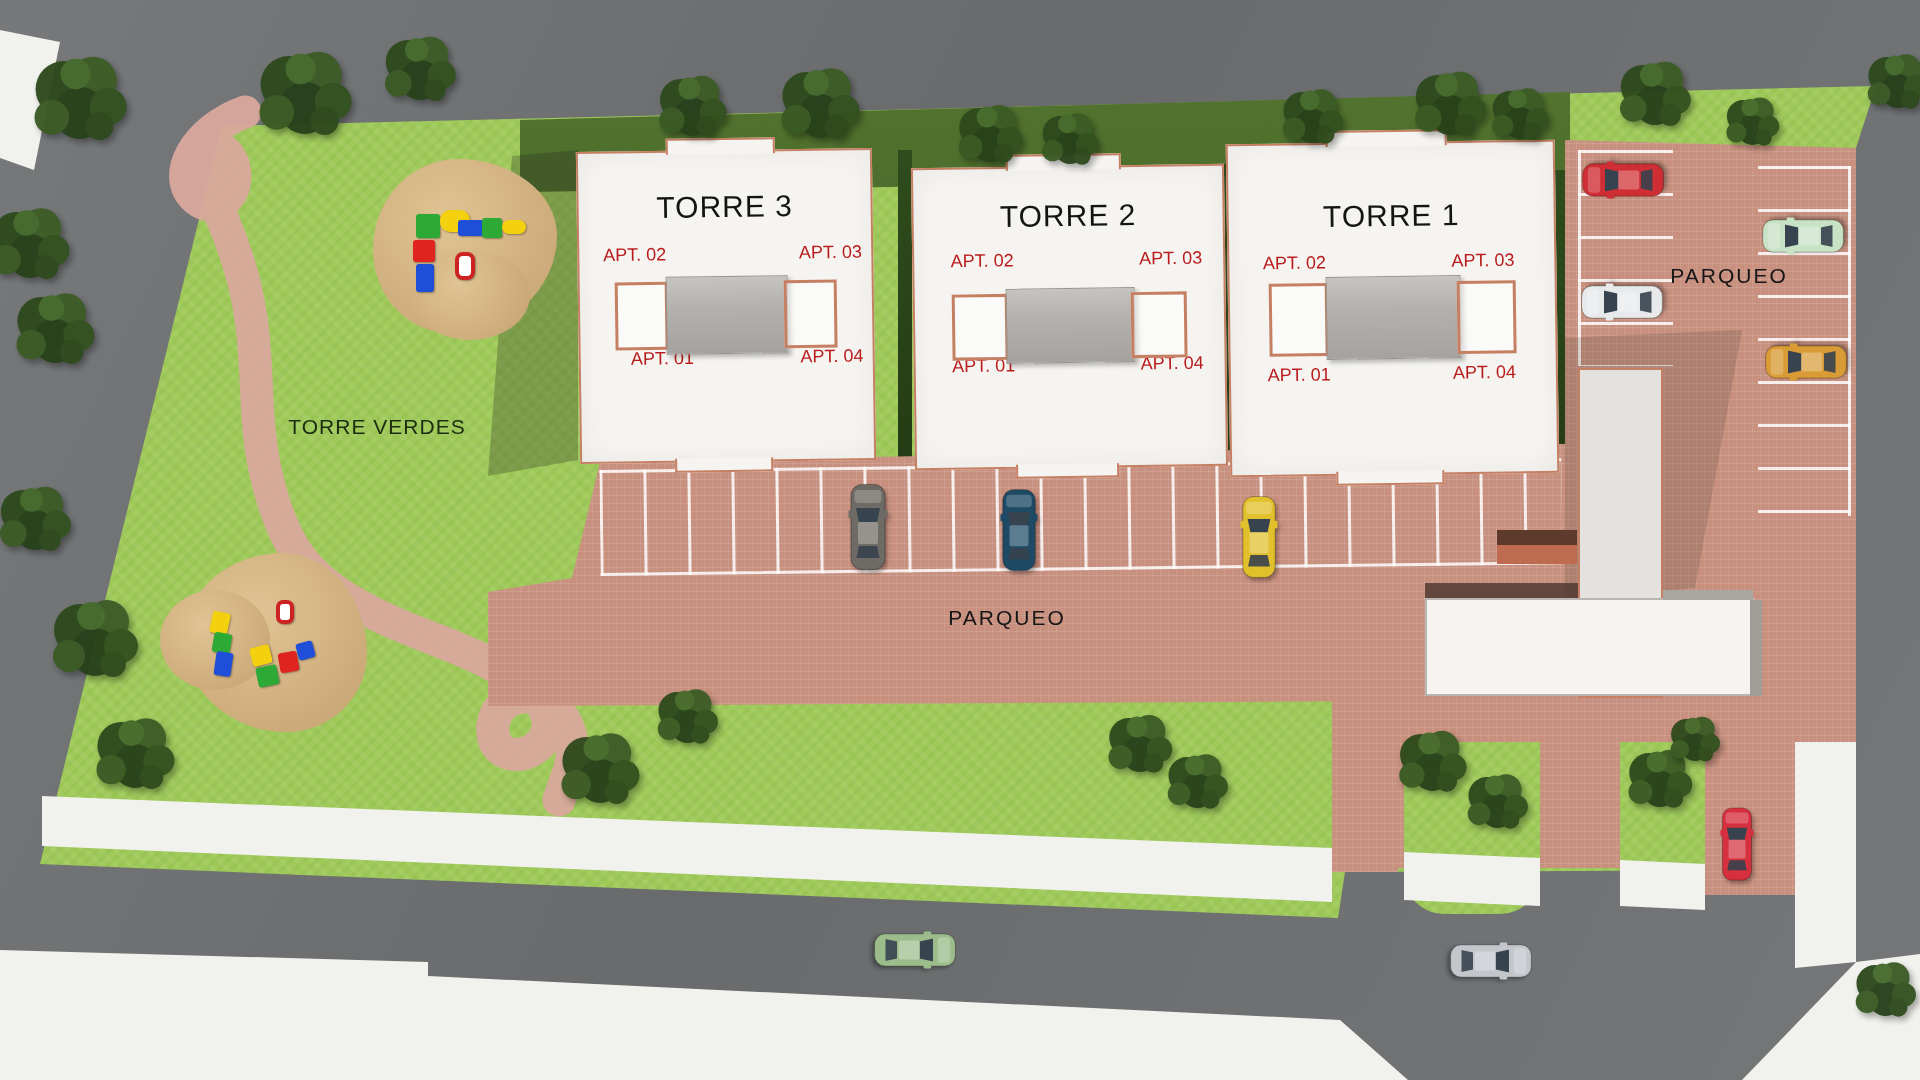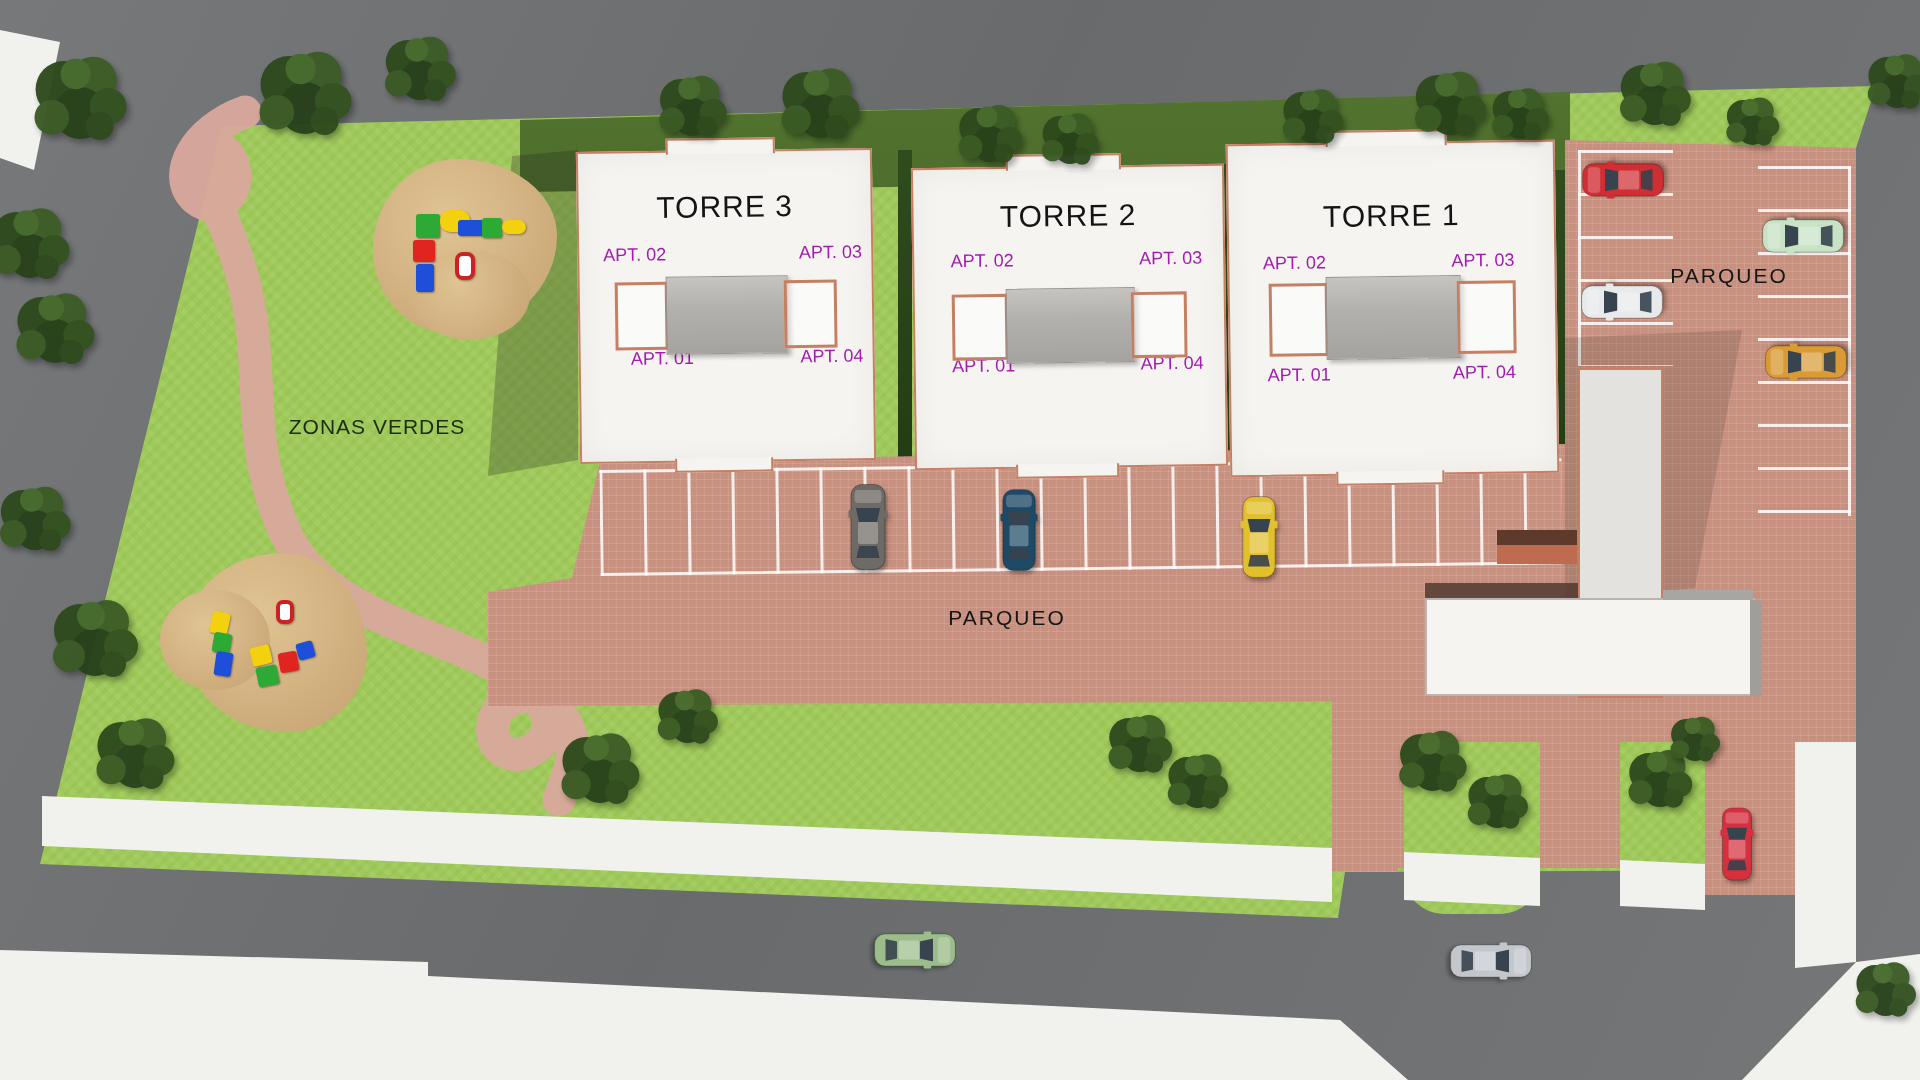--- a/index.html
+++ b/index.html
@@ -19,21 +19,21 @@
   .hedge-fill{background:linear-gradient(180deg,#567831 0%,#3b5a23 55%,#2d481b 100%);}
   .gapstrip{background:linear-gradient(180deg,#2f4c1d,#243c15);}
   .shadow-fill{background:rgba(35,40,30,.28);}
   
   .tower{background:var(--building,#f5f4f1);border:2px solid var(--outline,#c57f63);
          box-shadow:inset 0 0 30px rgba(0,0,0,.05);transform:rotate(-0.8deg);}
   .tower .tab{background:var(--building,#f5f4f1);border:2px solid var(--outline,#c57f63);}
   .tab.top{left:30%;top:-14px;width:36%;height:14px;border-bottom:none;}
   .tab.bot{left:32%;bottom:-12px;width:32%;height:12px;border-top:none;}
   .t-title{left:50%;transform:translate(-50%,-50%);font-size:30px;letter-spacing:1px;color:#141414;white-space:nowrap;}
-  .apt{transform:translate(-50%,-50%);font-size:18px;color:#a21caf;white-space:nowrap;}
+  .apt{transform:translate(-50%,-50%);font-size:18px;color:#b91c1c;white-space:nowrap;}
   .core{left:12%;top:42%;width:76%;height:22%;}
   .cbox{top:0;width:24%;height:100%;border:3px solid var(--outline,#c57f63);box-sizing:border-box;background:rgba(255,255,255,.5);}
   .cbox.l{left:0;} .cbox.r{right:0;}
   .cmid{left:23%;top:-8%;width:54%;height:112%;background:linear-gradient(180deg,#c6c4c1 0%,#b3b1ae 40%,#a5a3a0 100%);
         border:1px solid #97938f;box-shadow:3px 3px 4px rgba(0,0,0,.25);}
   
   .stalls-h{border-top:3px solid rgba(255,255,255,.85);border-bottom:3px solid rgba(255,255,255,.85);
     background-image:repeating-linear-gradient(90deg, rgba(255,255,255,.85) 0 3px, transparent 3px 44px);}
   .stalls-v{background-image:repeating-linear-gradient(180deg, rgba(255,255,255,.85) 0 3px, transparent 3px 43px);}
   
@@ -296,17 +296,17 @@
   <svg class="abs tree" style="left:1615px;top:735px;width:90px;height:90px">
       <use href="#tree"></use>
     </svg>
   <svg class="abs tree" style="left:1660px;top:705px;width:70px;height:70px">
       <use href="#tree"></use>
     </svg>
   <svg class="abs tree" style="left:1843px;top:948px;width:85px;height:85px">
       <use href="#tree"></use>
     </svg>
 
-  <div class="abs maplabel lbl-zonas" style="left:377px;top:427px">ZONAS VERDES</div>
+  <div class="abs maplabel lbl-zonas" style="left:377px;top:427px">TORRE VERDES</div>
   <div class="abs maplabel lbl-parqueo" style="left:1007px;top:618px">PARQUEO</div>
   <div class="abs maplabel lbl-parqueo" style="left:1729px;top:276px">PARQUEO</div>
 
 </div>
 
 </body></html>

